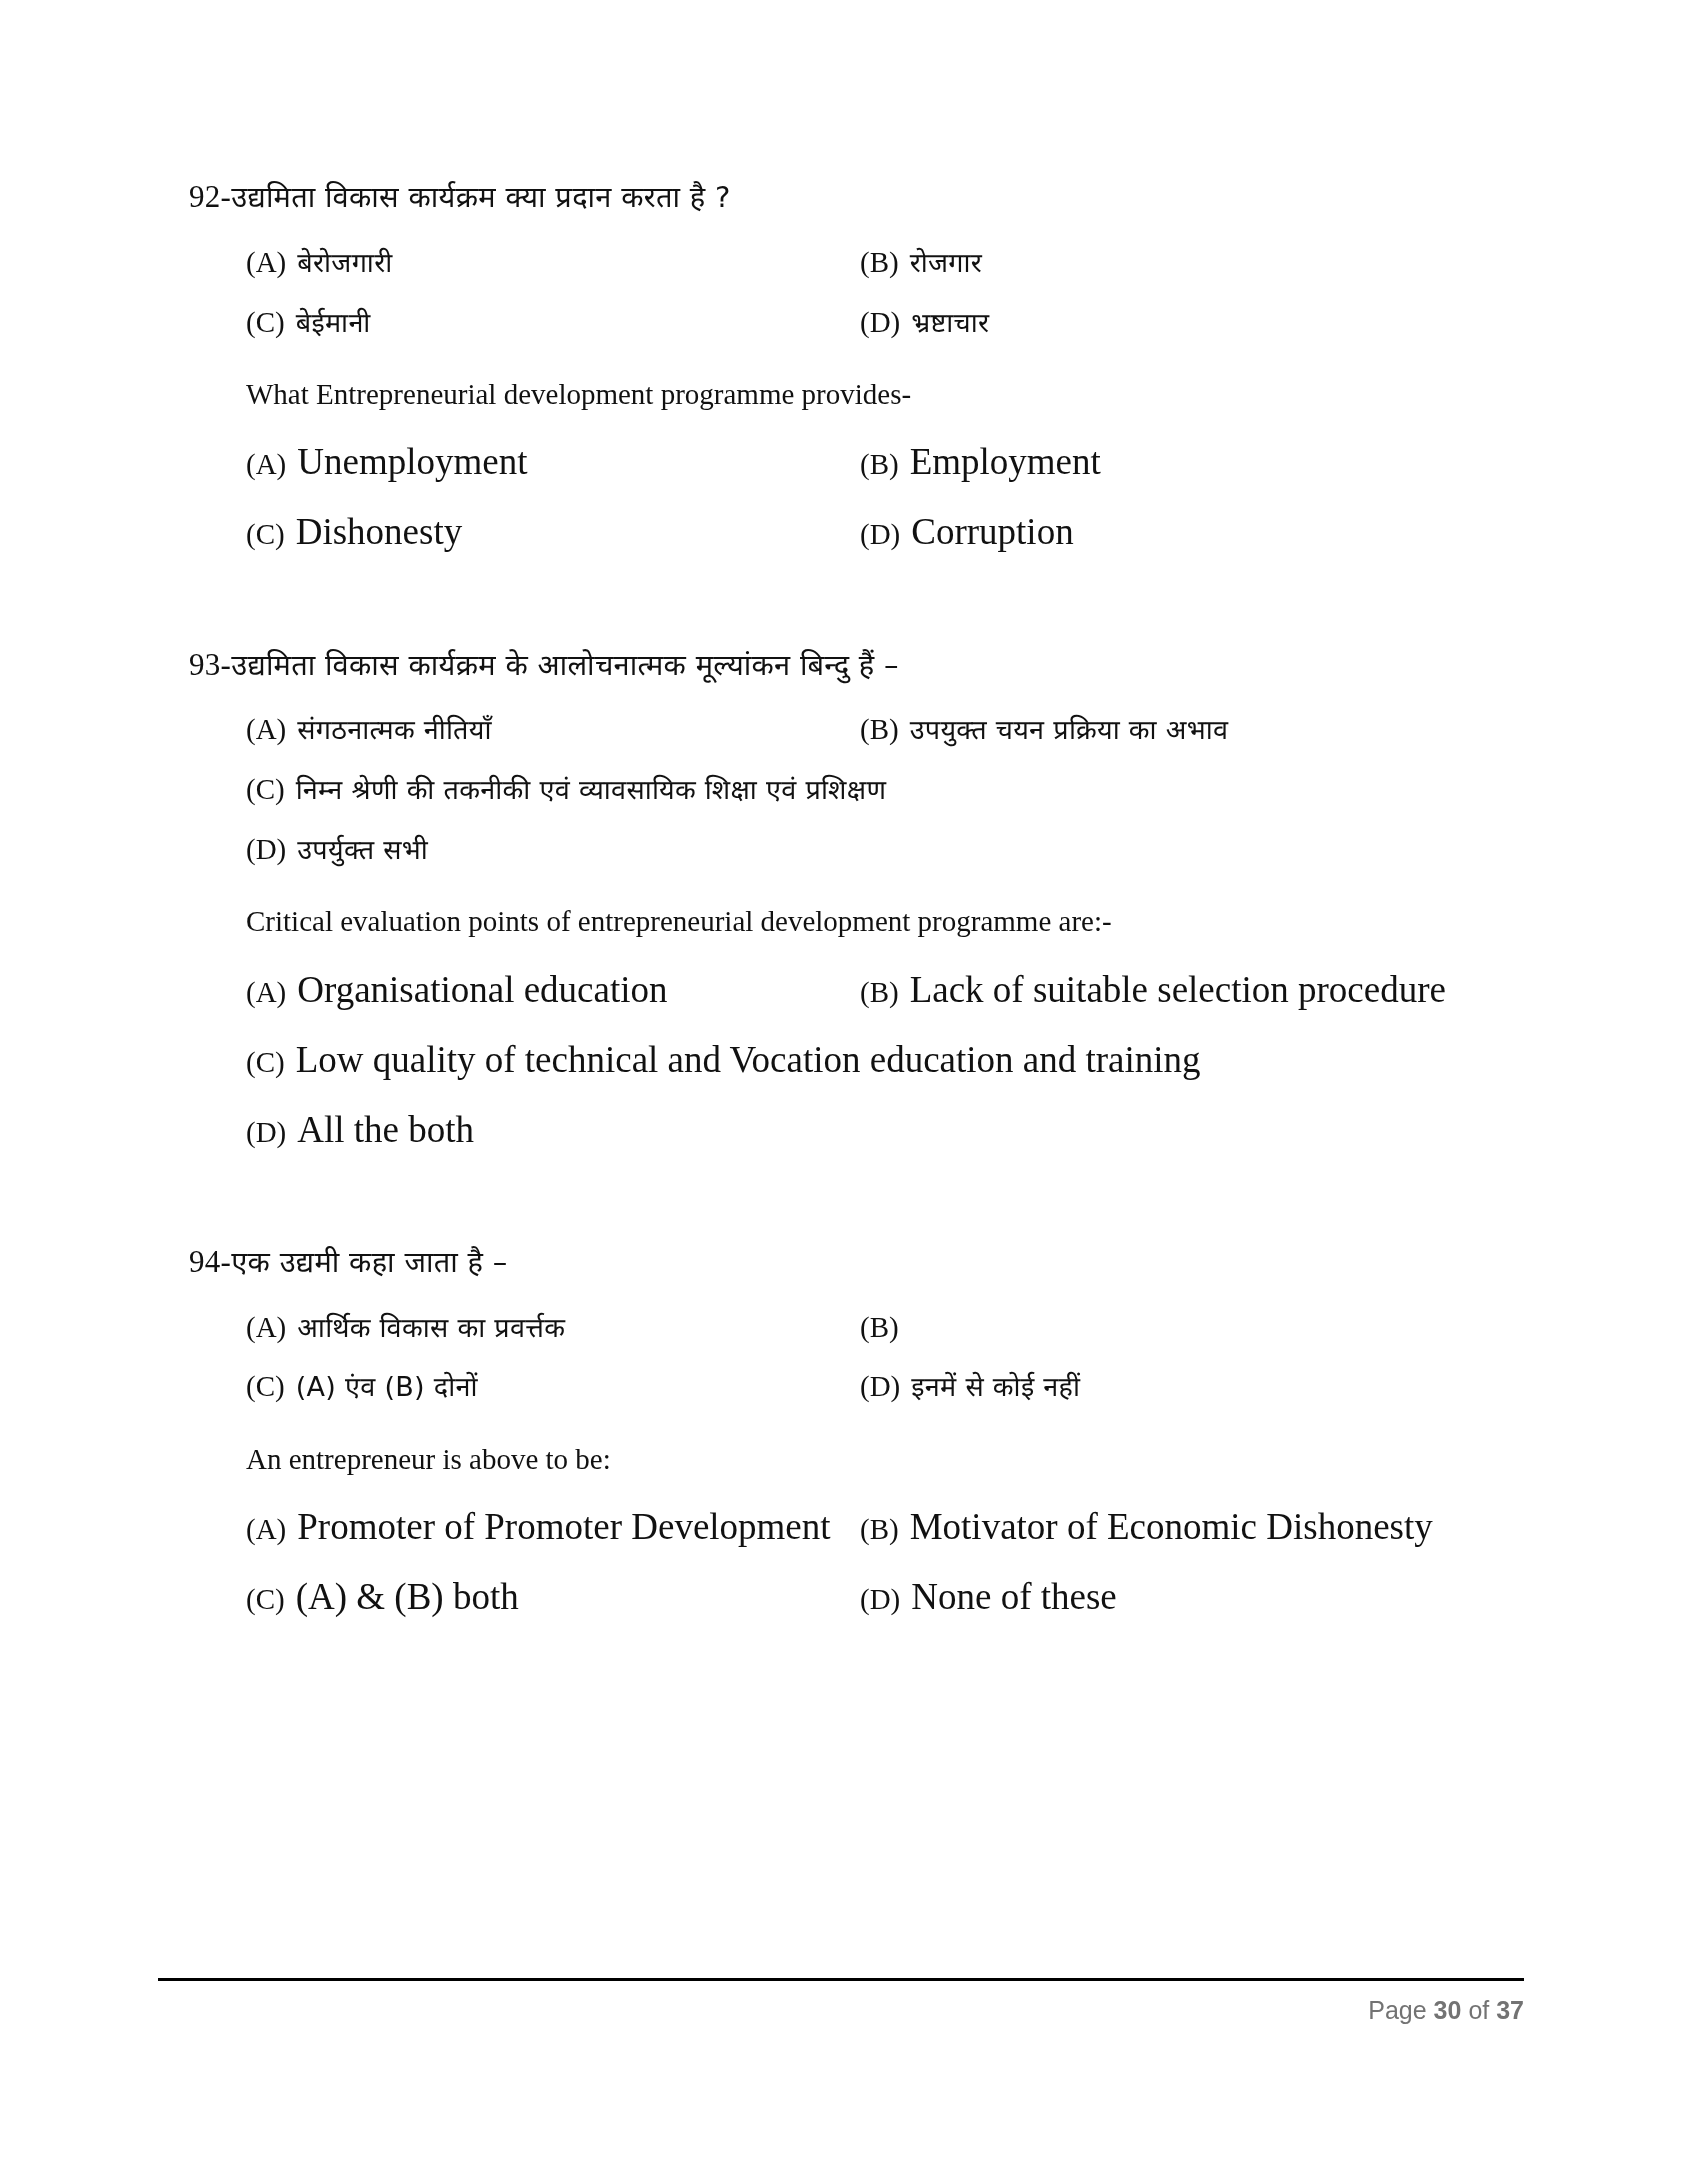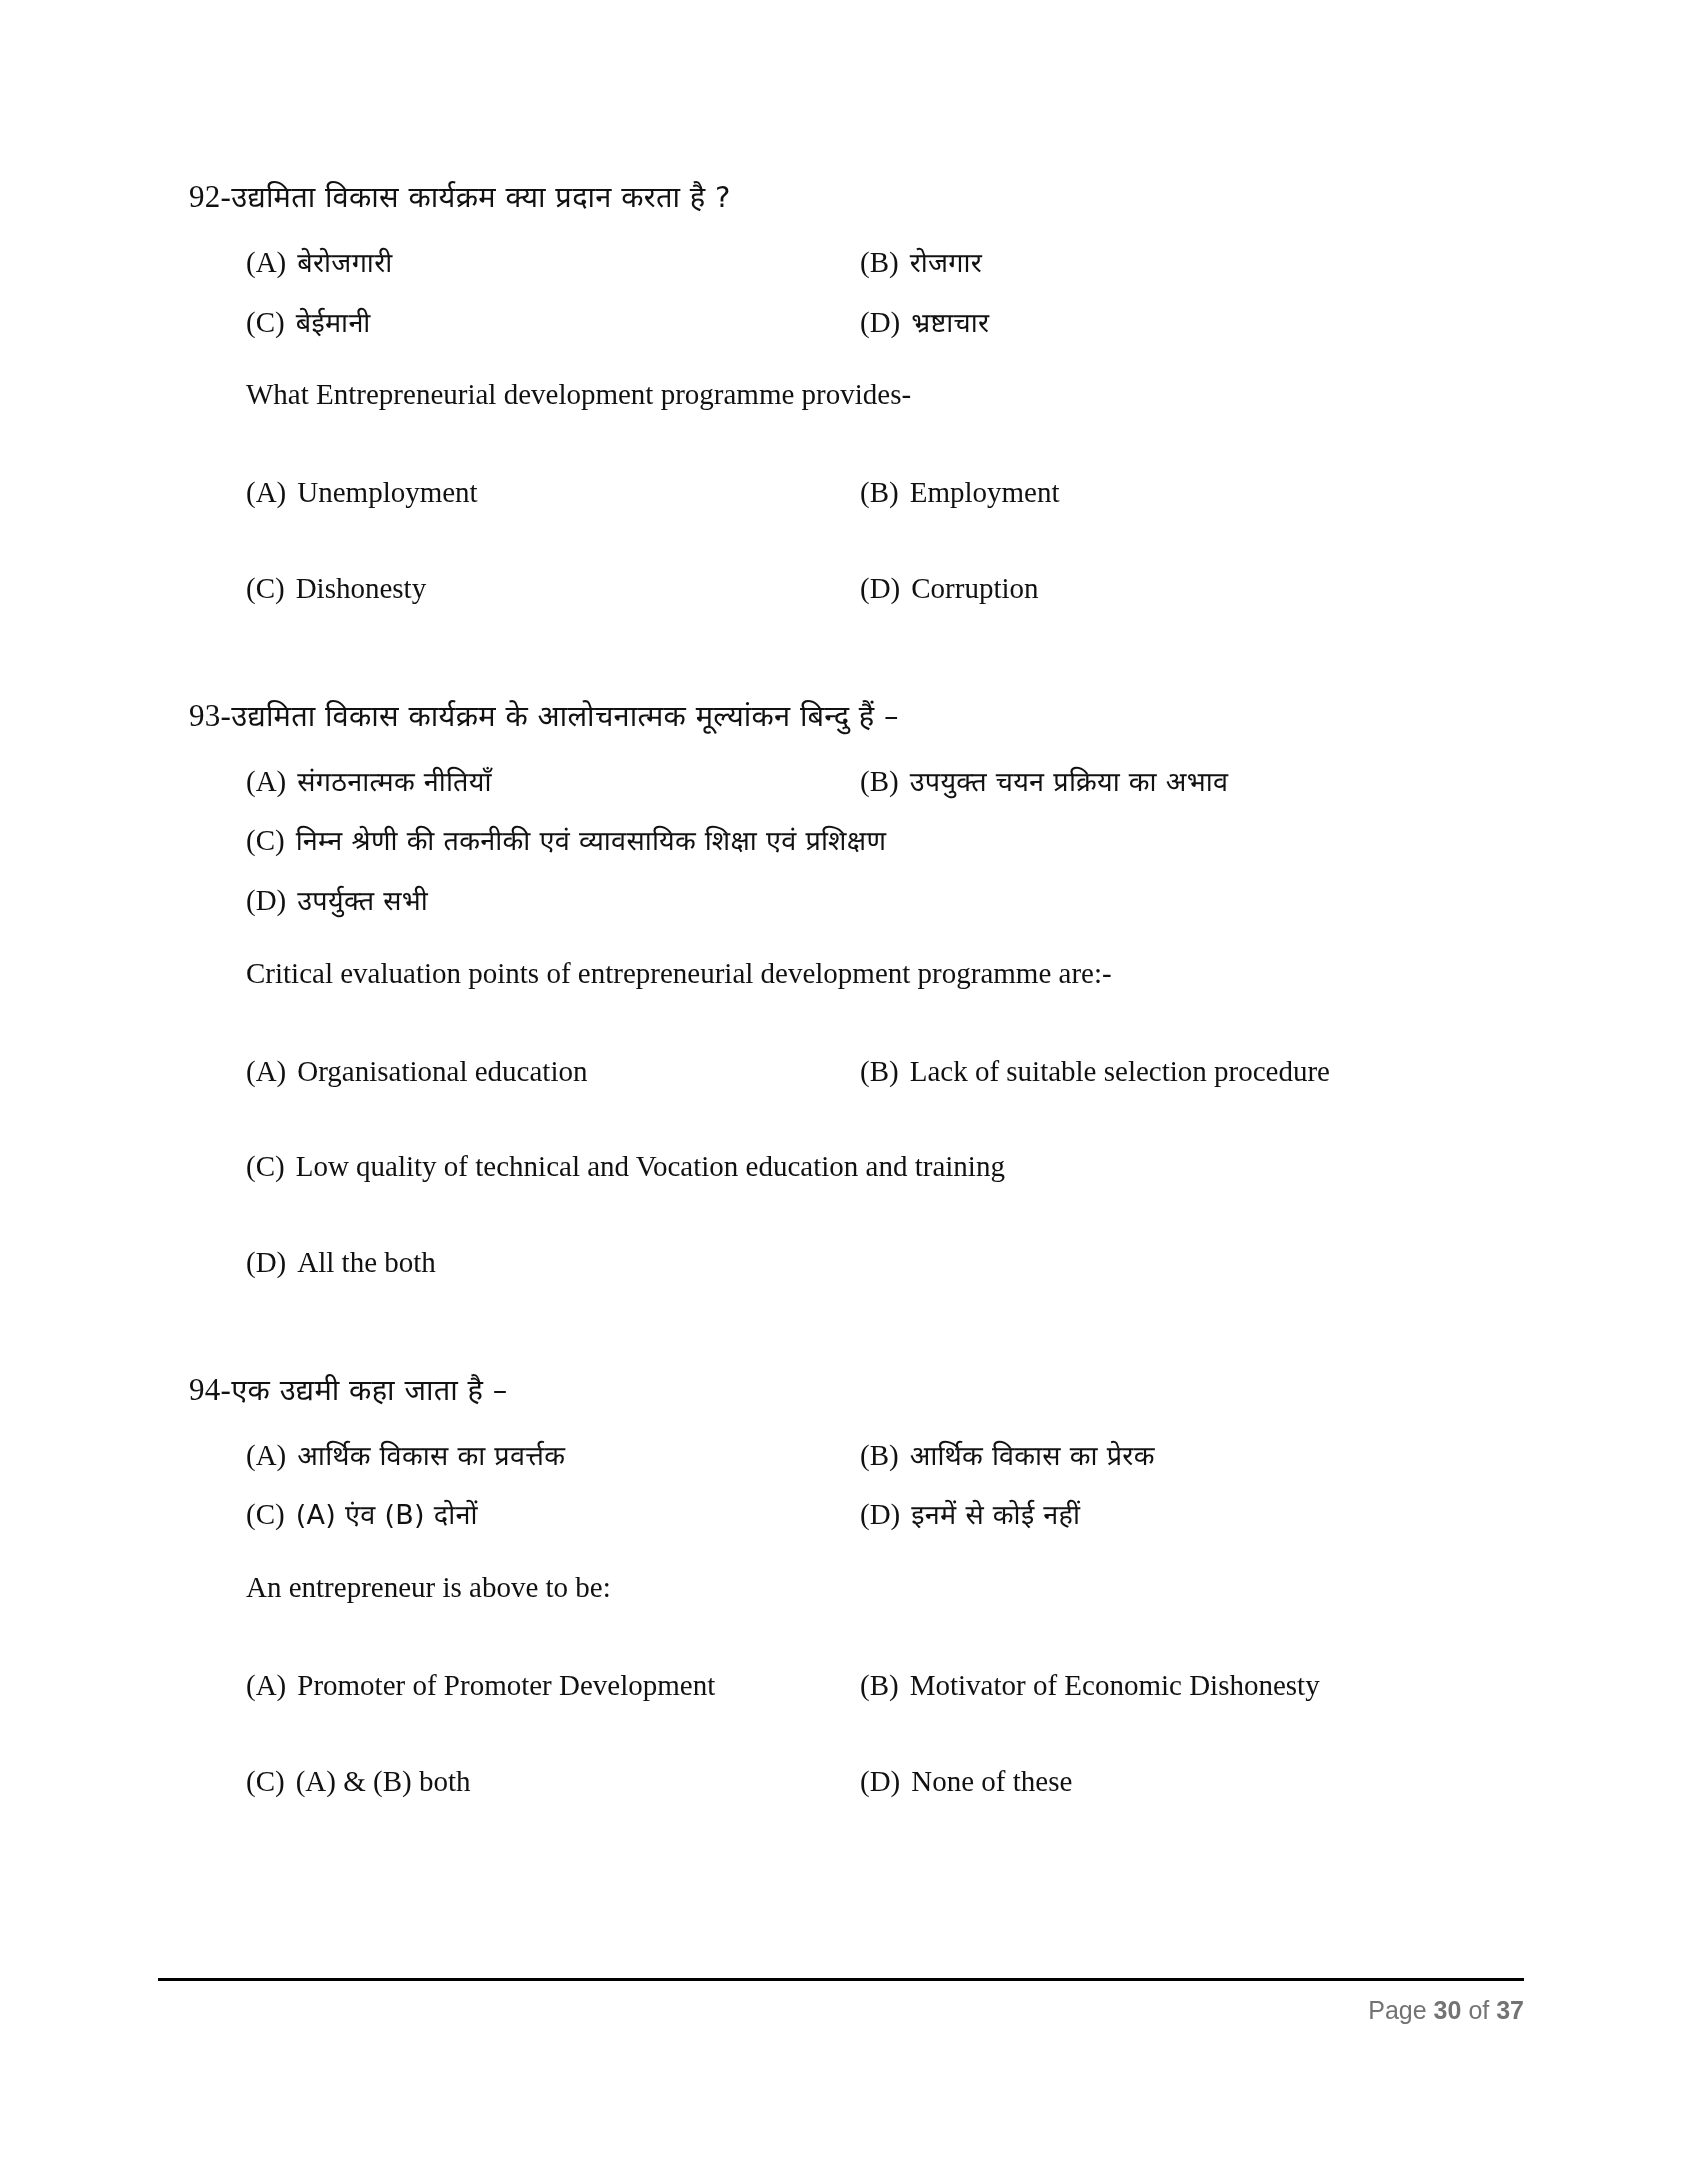--- a/index.html
+++ b/index.html
@@ -92,22 +92,21 @@
   .opt-text {
     flex: 1 1 auto;
   }
   .opt.hindi .opt-text {
     font-family: "DejaVu Sans", sans-serif;
     font-size: 27px;
     letter-spacing: 0.3px;
   }
   .opt.english .opt-text {
     font-family: "Liberation Serif", serif;
-    font-size: 29px;
-    margin-top: 36px;
+    font-size: 37px;
   }
   .gap-md { height: 30px; }
 
   
   .footer-rule {
     position: absolute;
     left: 158px;
     top: 1978px;
     width: 1366px;
     height: 3px;
@@ -279,21 +278,20 @@
       <div class="opt-row">
         <div class="opt-col">
           <div class="opt hindi">
             <span class="opt-label">(A)</span>
             <span class="opt-text">आर्थिक विकास का प्रवर्त्तक</span>
           </div>
         </div>
         <div class="opt-col">
           <div class="opt hindi">
             <span class="opt-label">(B)</span>
-            <span class="opt-text">आर्थिक विकास का प्रेरक</span>
           </div>
         </div>
       </div>
 
       <div class="opt-row">
         <div class="opt-col">
           <div class="opt hindi">
             <span class="opt-label">(C)</span>
             <span class="opt-text">(A) एंव (B) दोनों</span>
           </div>

